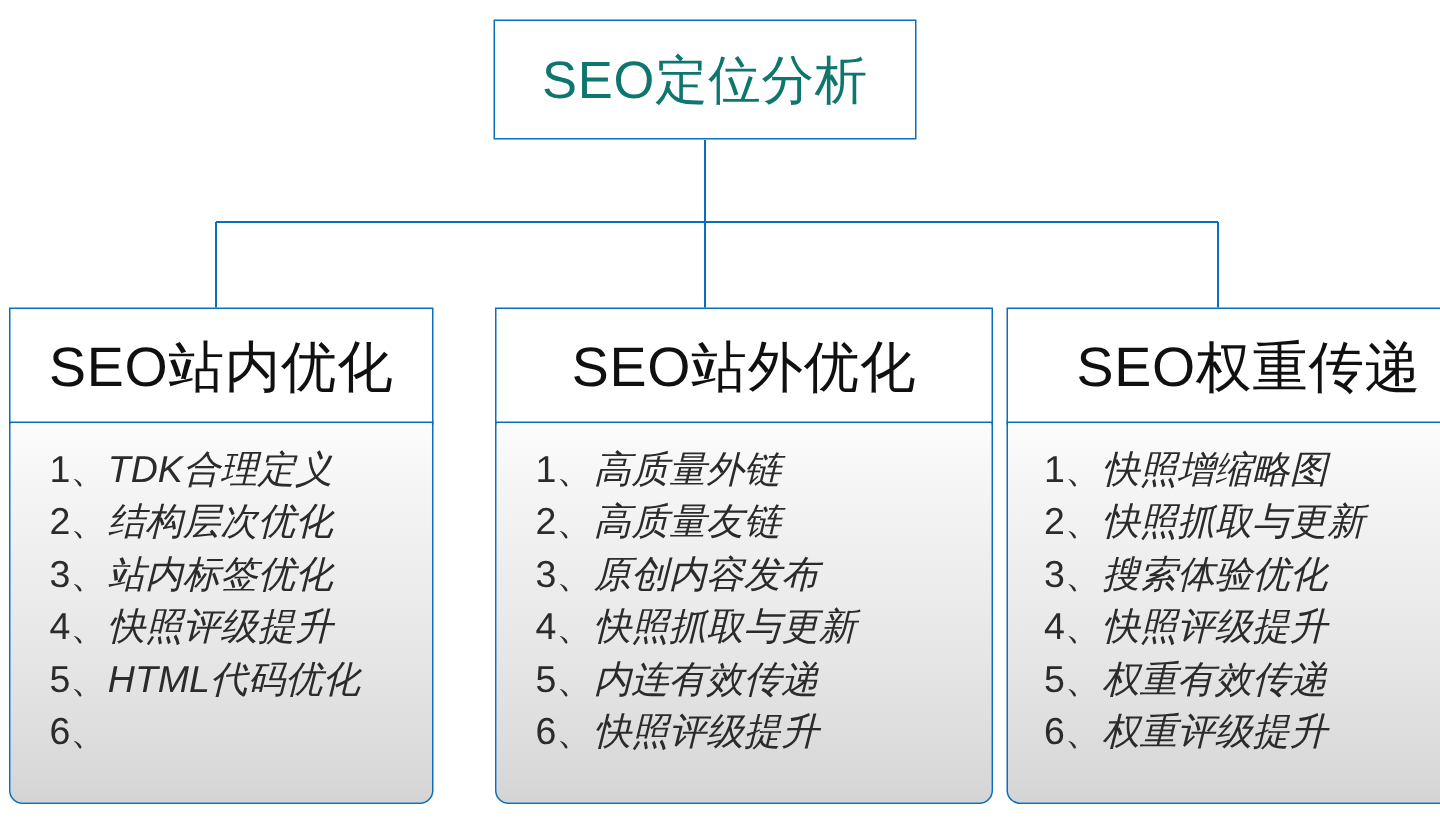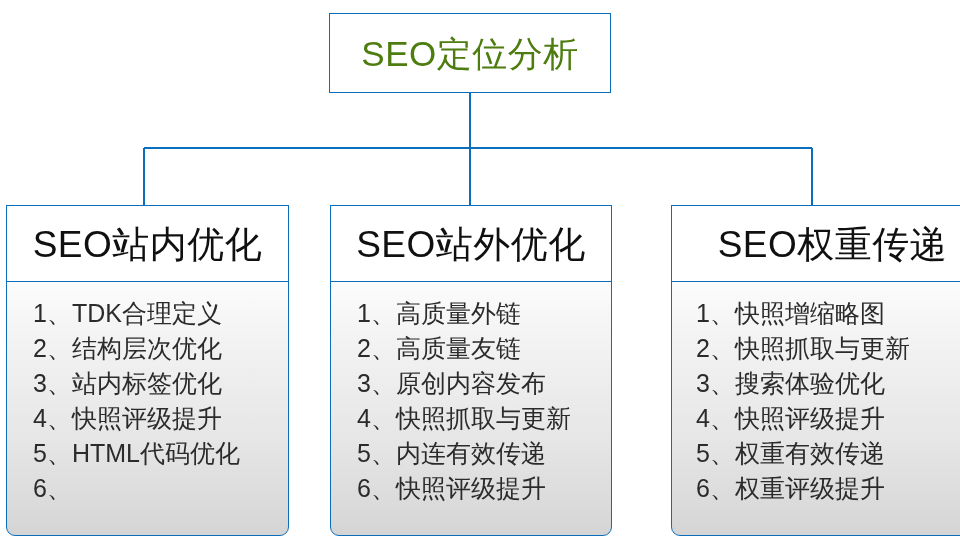--- a/index.html
+++ b/index.html
@@ -40,33 +40,33 @@
     height: 80px;
     box-sizing: border-box;
     border: 1.6px solid #0a6ebd;
     background: #ffffff;
     display: flex;
     align-items: center;
     justify-content: center;
   }
   .root-title {
     font-size: 35px;
-    color: #4d7c0f;
+    color: #0f766e;
     letter-spacing: 0.5px;
     line-height: 1;
     white-space: nowrap;
   }
 
   
   .column {
     position: absolute;
     top: 205px;
   }
   .col-1 { left: 6px;   width: 283px; }
-  .col-2 { left: 330px; width: 282px; }
+  .col-2 { left: 330px; width: 332px; }
   .col-3 { left: 671px; width: 323px; }
 
   .col-head {
     box-sizing: border-box;
     height: 78px;
     border: 1.6px solid #0a6ebd;
     background: #ffffff;
     display: flex;
     align-items: center;
     justify-content: center;
@@ -103,20 +103,21 @@
     line-height: 35px;
     white-space: nowrap;
     display: flex;
     align-items: baseline;
   }
   .item-num {
     display: inline-block;
   }
   .item-text {
     display: inline-block;
+    font-style: italic;
   }
 
   .col-3 .item-list { padding-left: 24px; }
 </style>
 </head>
 <body>
 
 <div class="diagram">
 
   <svg class="connectors" viewBox="0 0 960 550" width="960" height="550" xmlns="http://www.w3.org/2000/svg">

